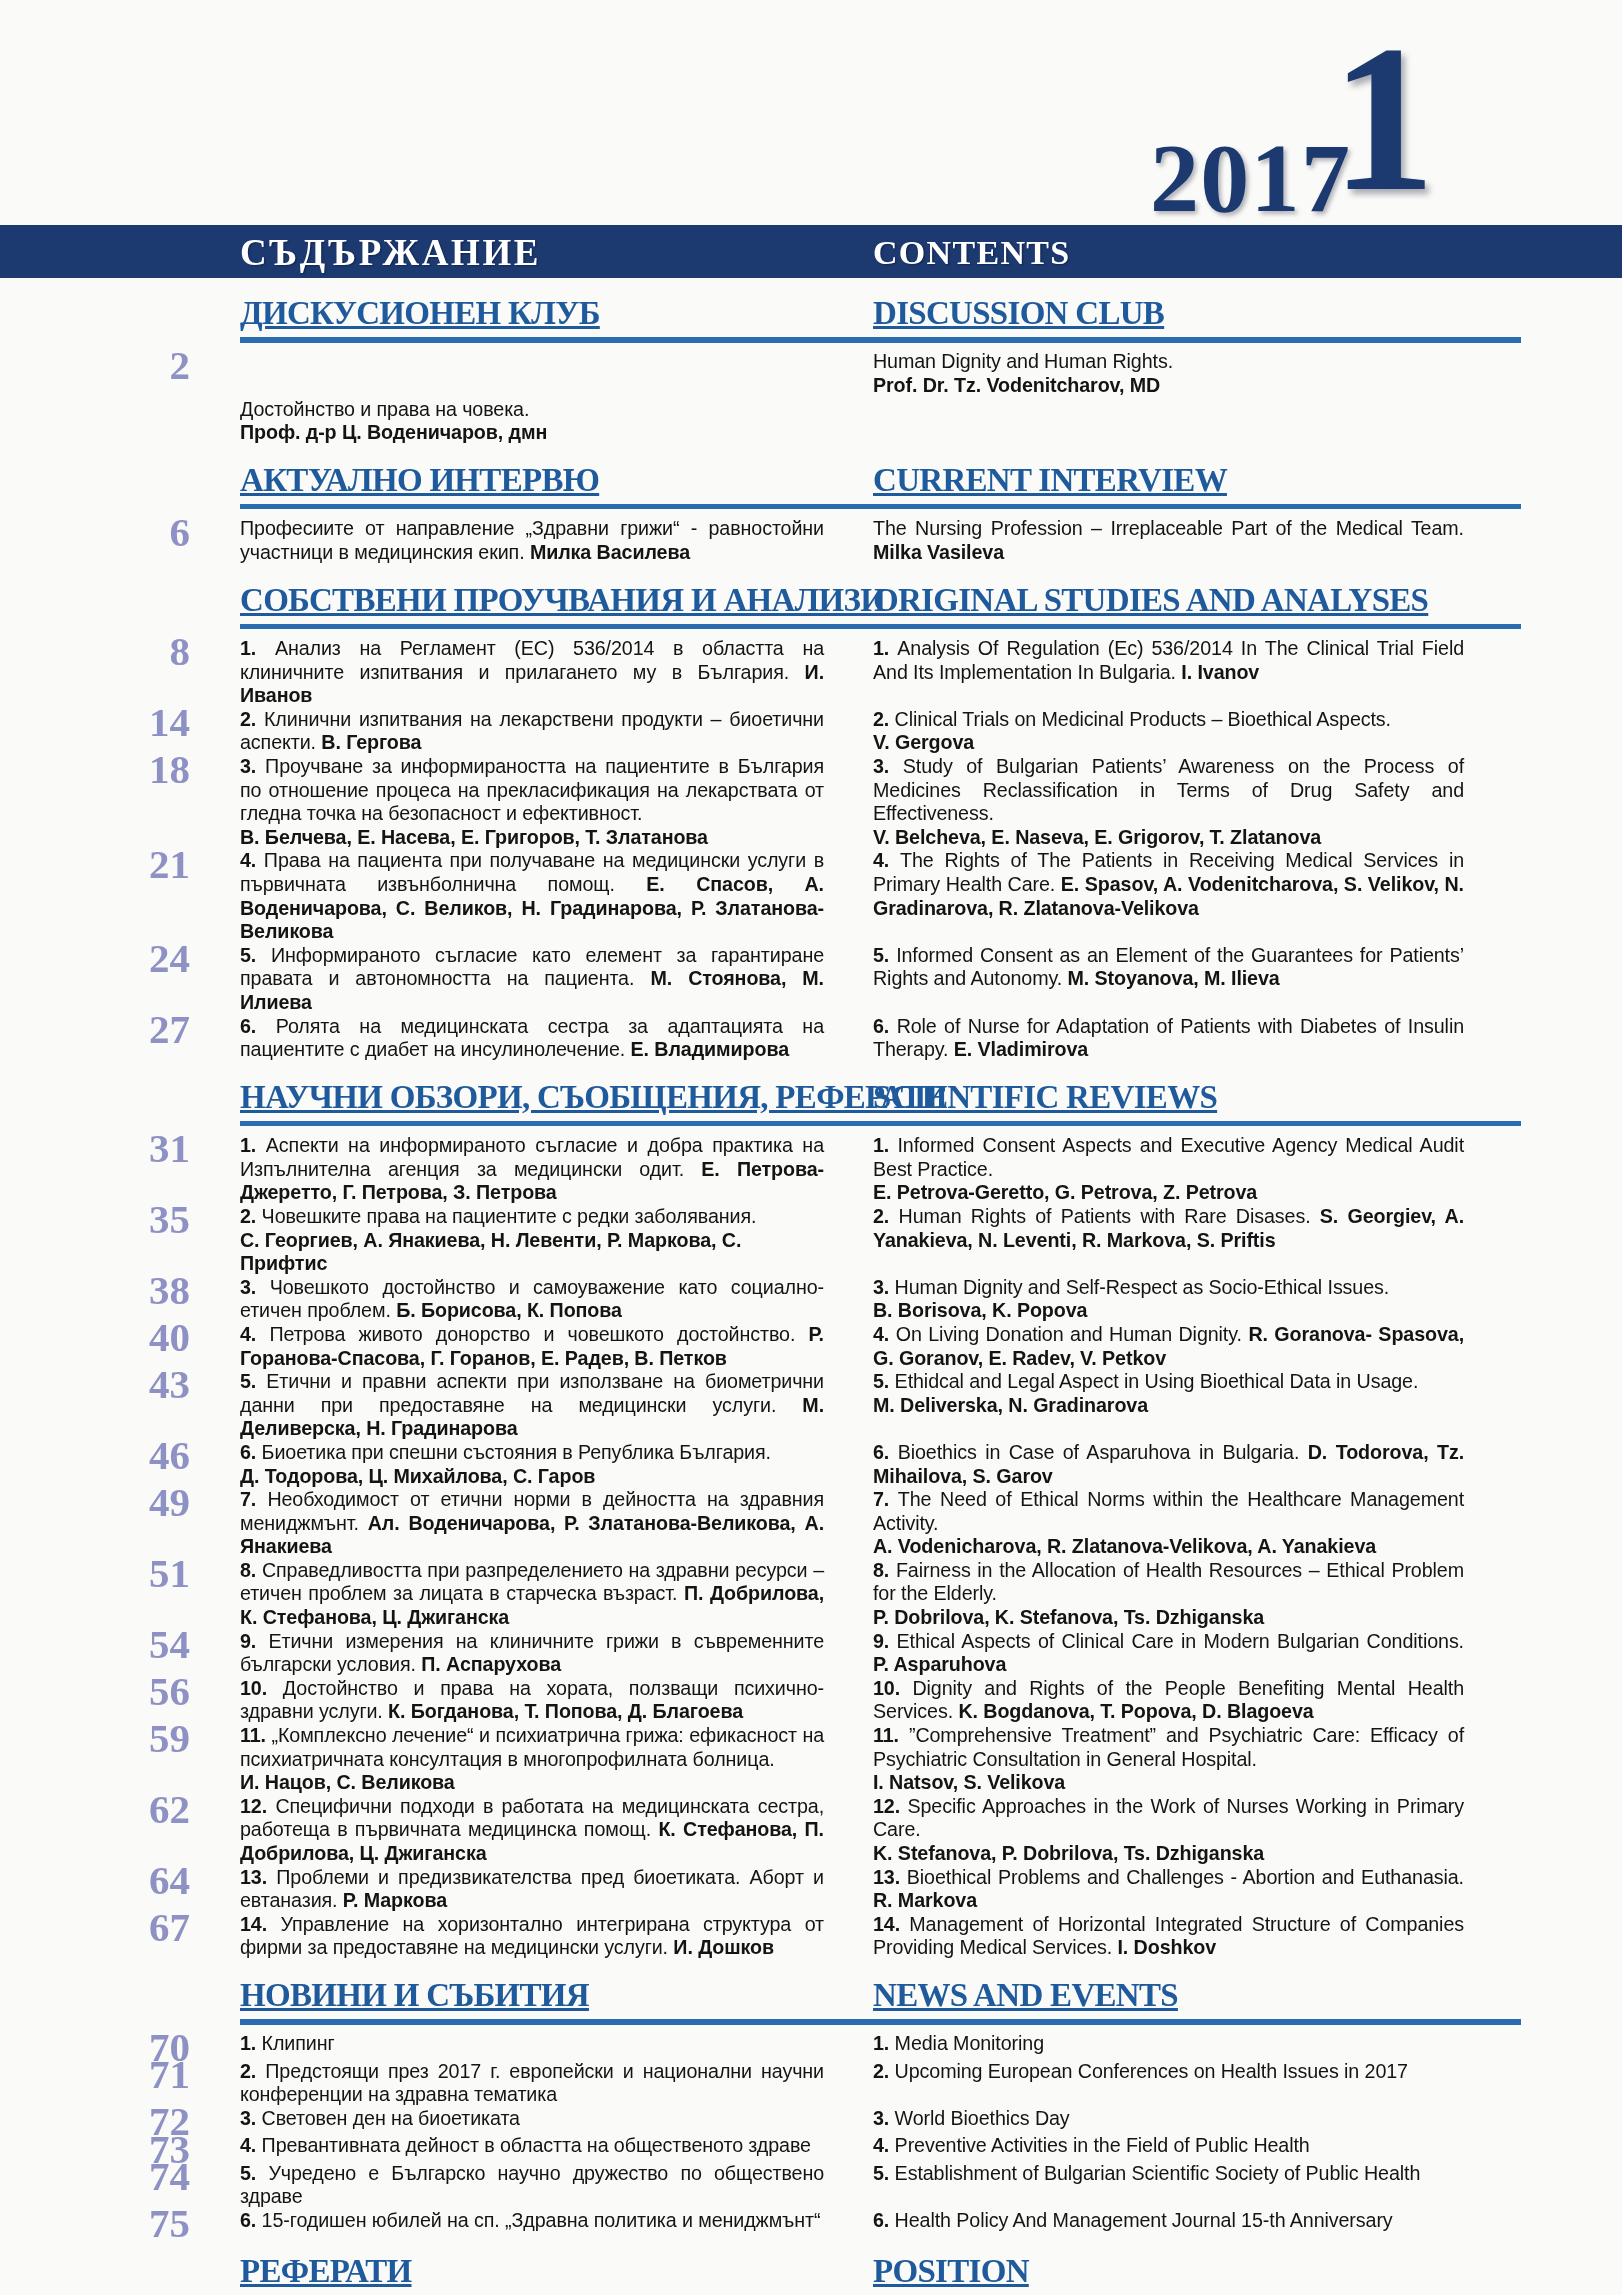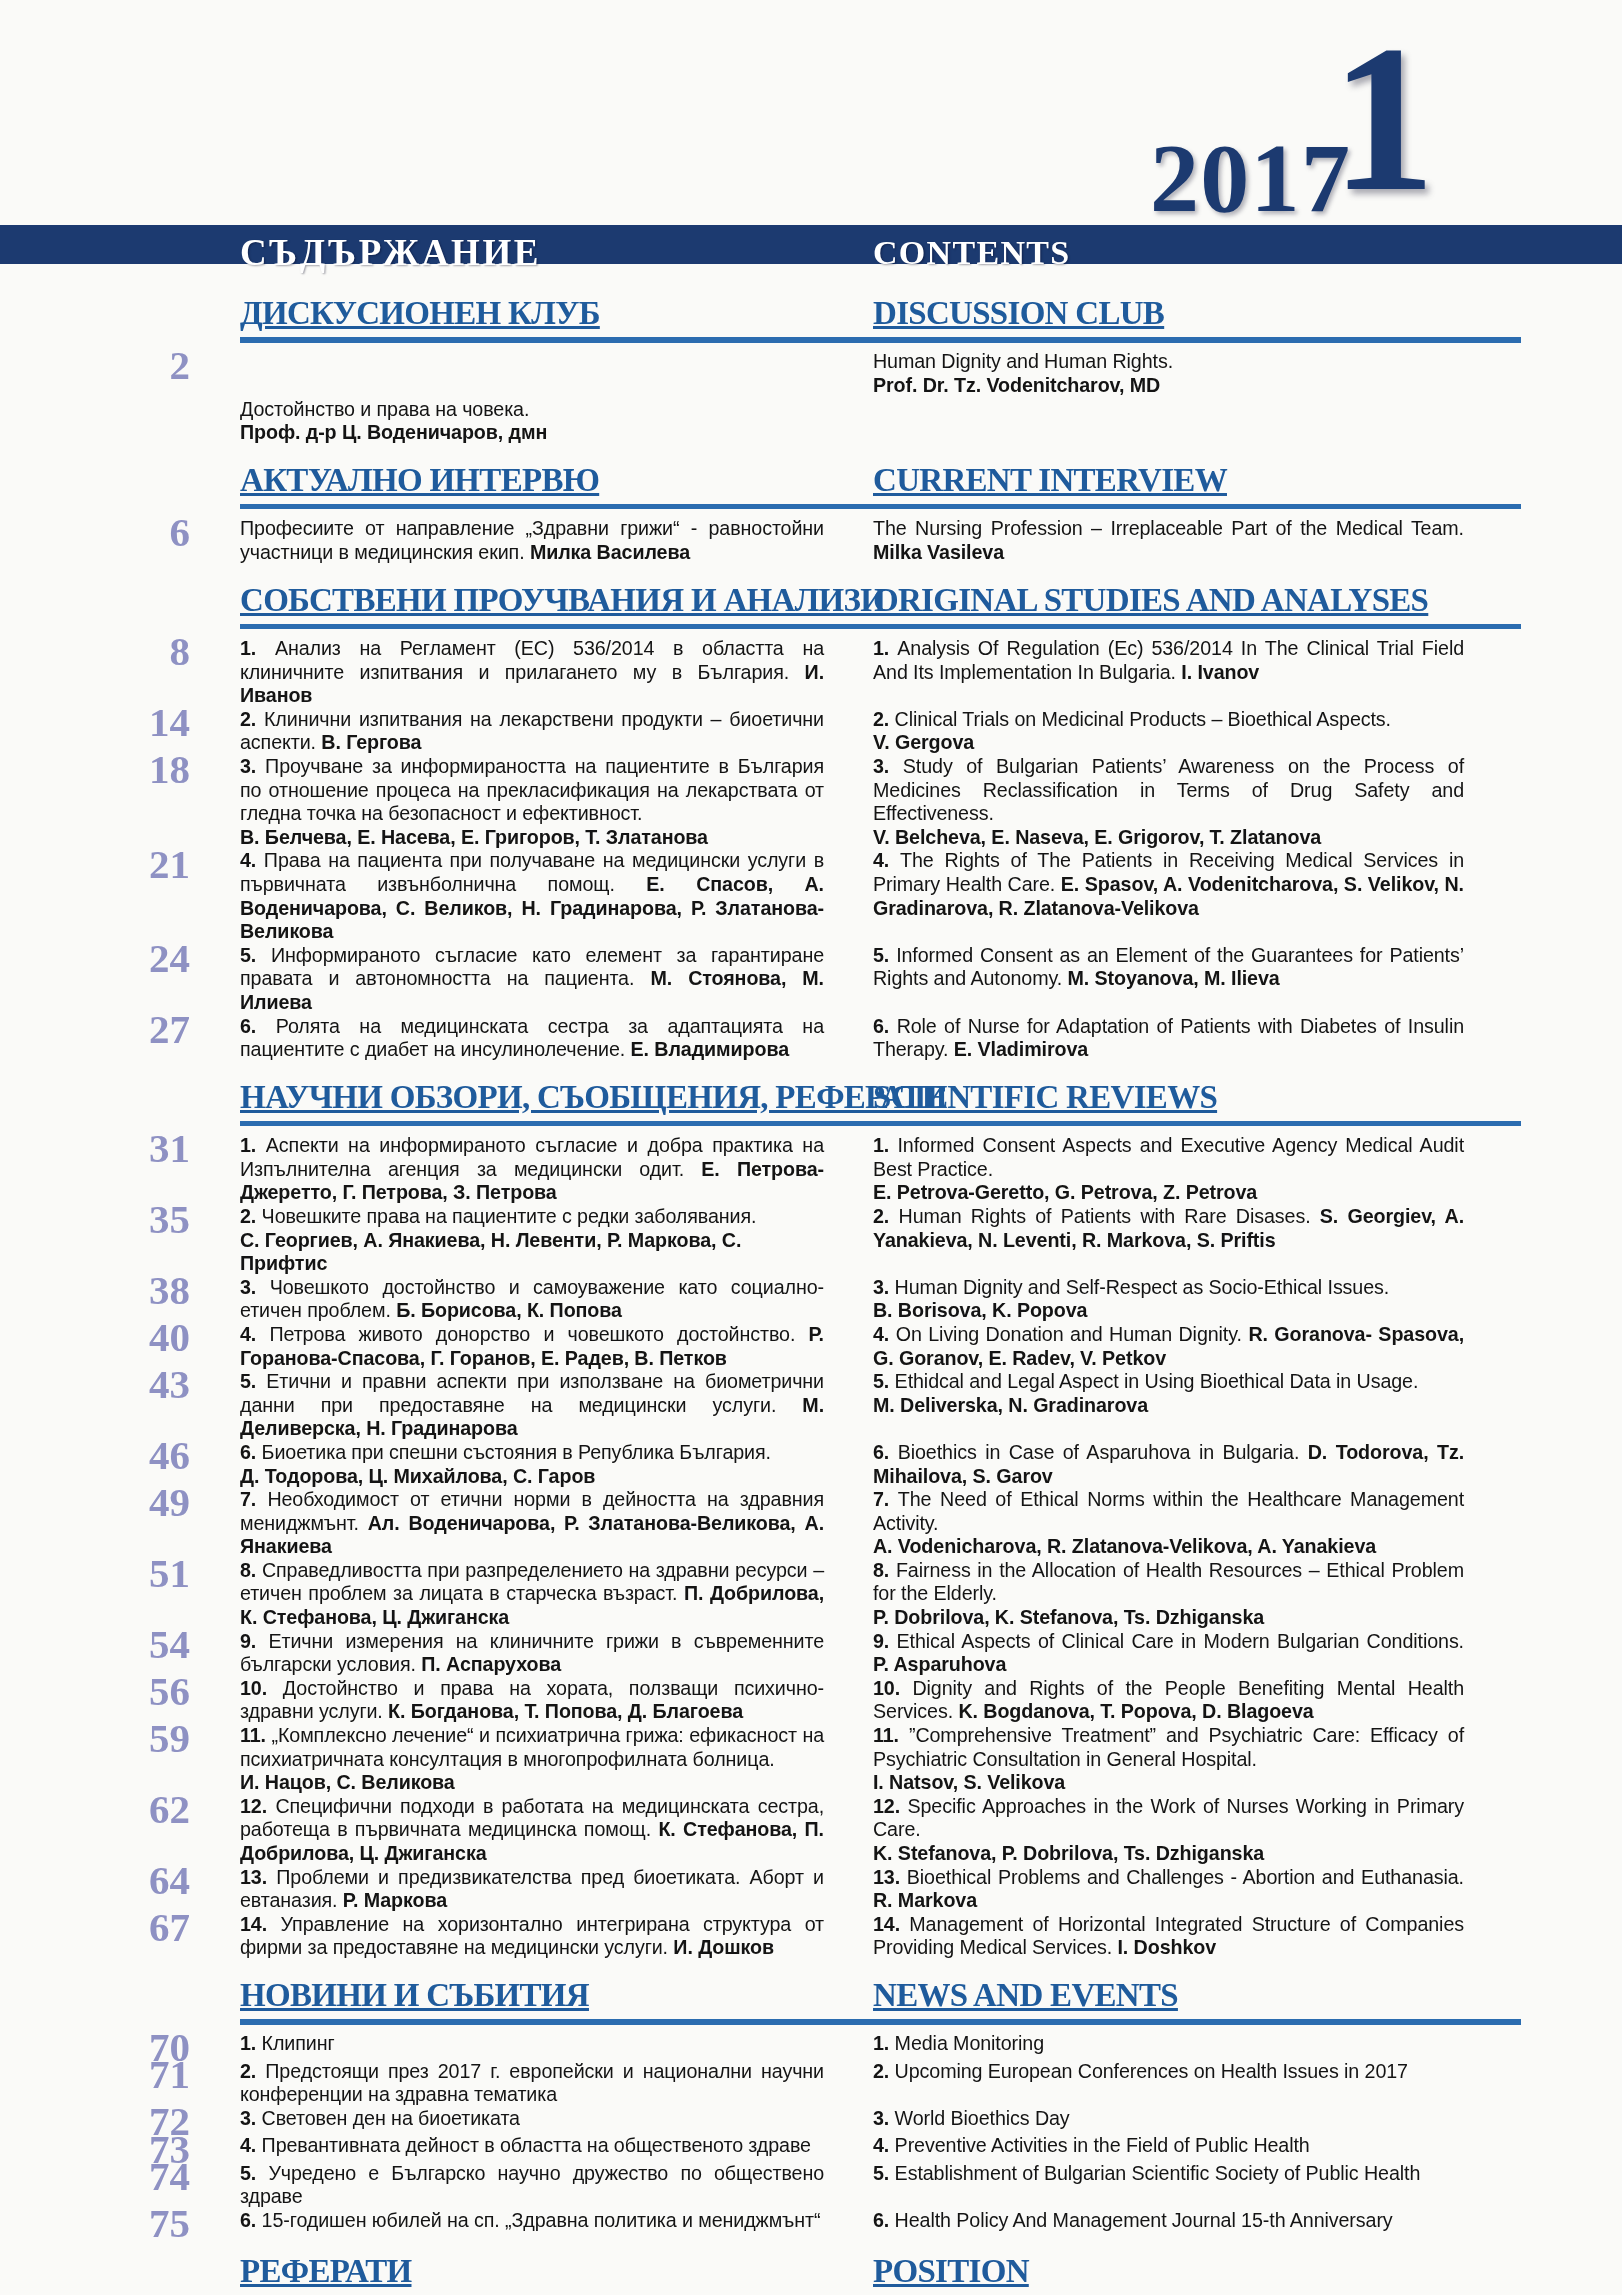--- a/index.html
+++ b/index.html
@@ -18,21 +18,21 @@
     position:absolute;top:129px;left:1150px;
     font:bold 98px/98px "Liberation Serif",serif;color:var(--navy);
     letter-spacing:1.3px;text-shadow:2.6px 3.3px 4.6px rgba(70,70,90,.4);
   }
   .issue-one{
     position:absolute;top:14.4px;left:1331px;
     font:bold 209px/209px "Liberation Serif",serif;color:var(--navy);
     text-shadow:3.9px 5.3px 6.6px rgba(70,70,90,.45);
   }
   .band{
-    position:absolute;top:225px;left:0;width:1623px;height:39px;
+    position:absolute;top:225px;left:0;width:1623px;height:53px;
     background:var(--navy);
   }
   .band span{
     position:absolute;top:0;height:53px;line-height:55px;color:#fff;
     font-family:"Liberation Serif",serif;font-weight:bold;
     text-shadow:1.3px 1.3px 2px rgba(0,0,30,.35);
   }
   .band .t-bg{left:240px;font-size:37px;letter-spacing:2.6px;}
   .band .t-en{left:873px;font-size:34px;letter-spacing:1.3px;}
   

